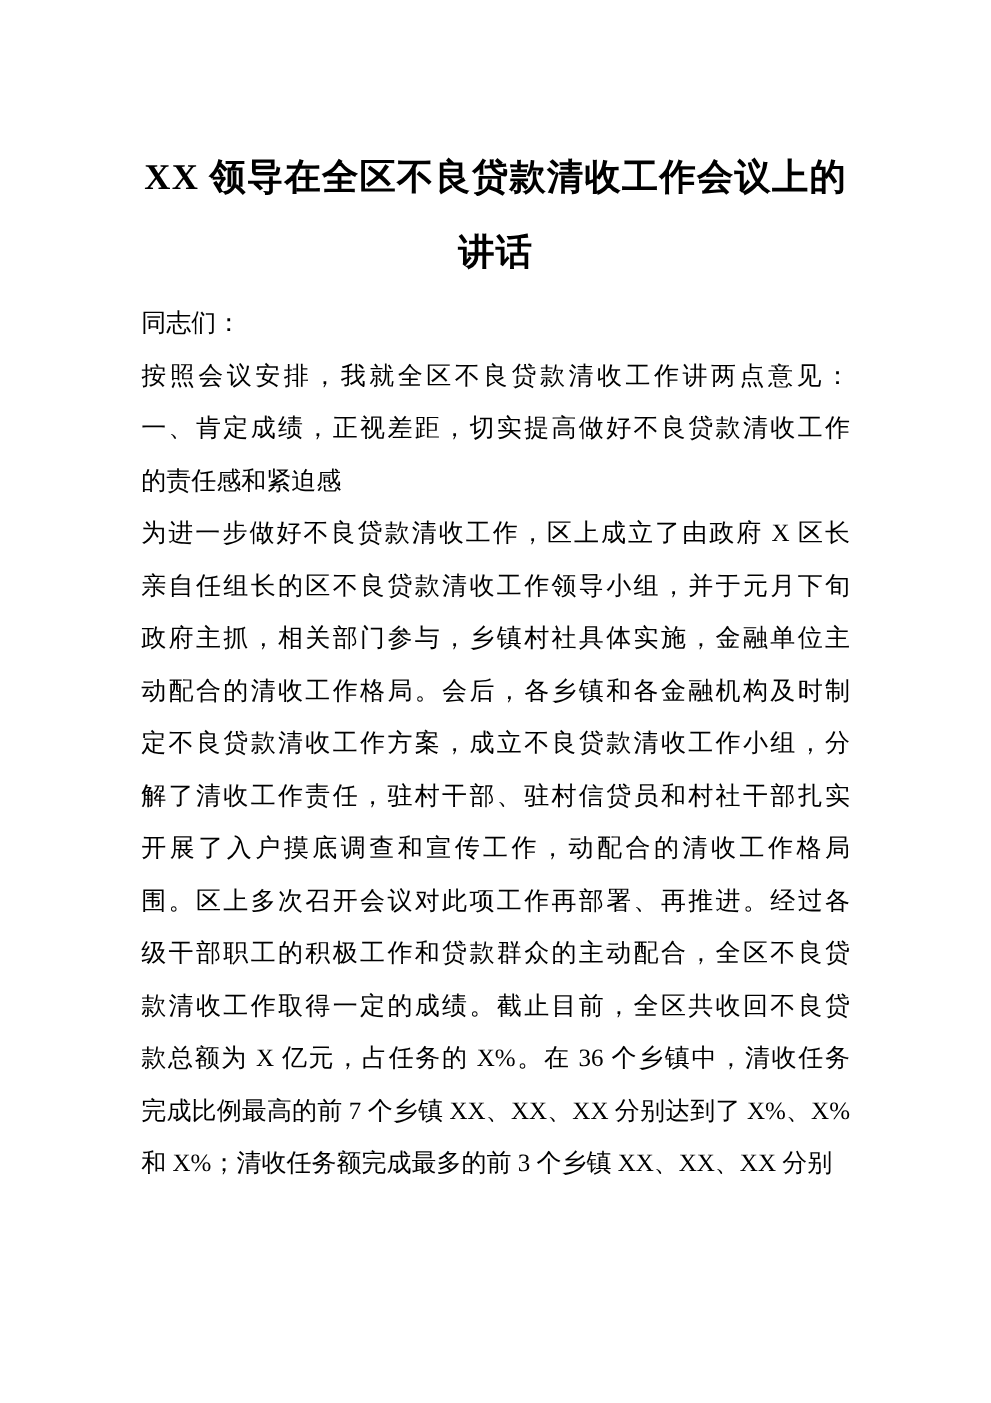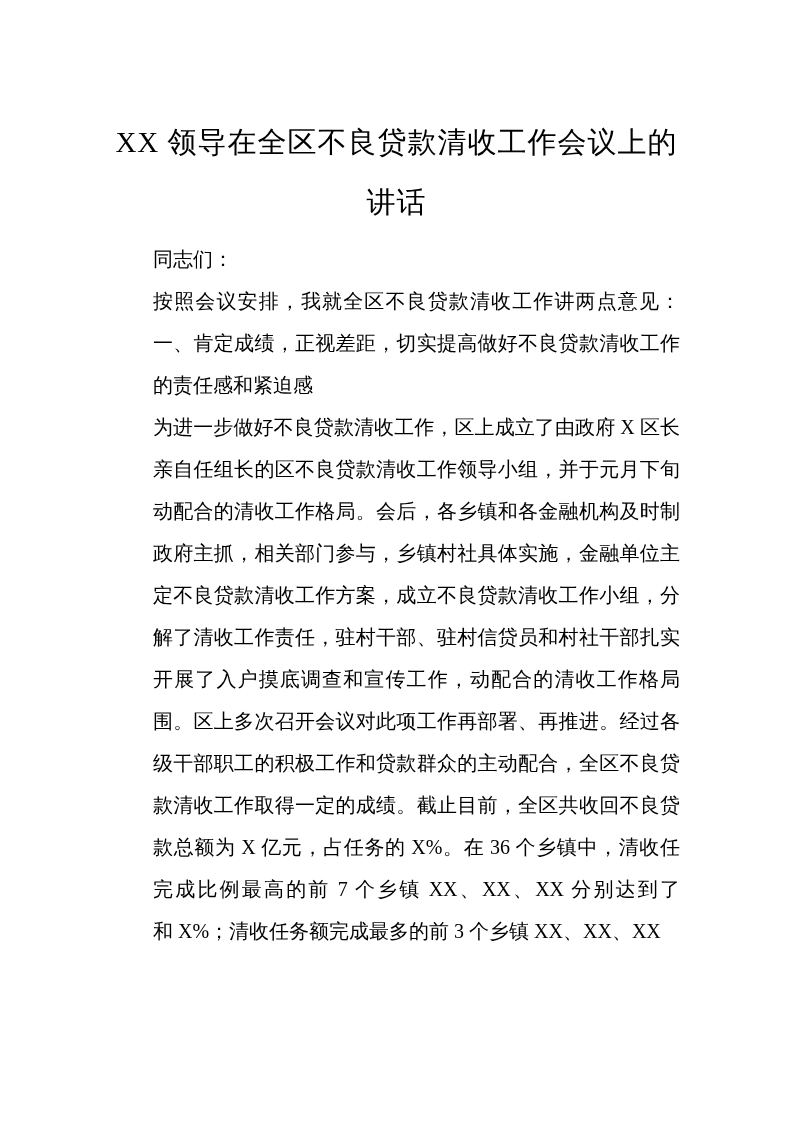--- a/index.html
+++ b/index.html
@@ -9,34 +9,33 @@
     height: 1122px;
     background: #ffffff;
     box-sizing: border-box;
     padding: 112px 113px 0 113px;
     font-family: "Liberation Serif", "DejaVu Serif", serif;
     color: #000000;
     overflow: hidden;
   }
   .title {
     text-align: center;
-    font-weight: normal;
+    font-weight: bold;
     font-size: 29px;
     line-height: 60px;
     letter-spacing: 1px;
   }
   .doc-body { margin-top: 6px; }
   .line {
     font-size: 20px;
     line-height: 42px;
     height: 42px;
     overflow: hidden;
     white-space: normal;
     text-align: left;
-    margin-left: 40px;
   }
   .fill {
     text-align: justify;
     text-align-last: justify;
   }
 </style>
 </head>
 <body>
 
 <div class="page">
@@ -46,22 +45,22 @@
     <div class="title-line">讲话</div>
   </div>
 
   <div class="doc-body">
     <div class="line">同志们：</div>
     <div class="line fill">按照会议安排，我就全区不良贷款清收工作讲两点意见：</div>
     <div class="line fill">一、肯定成绩，正视差距，切实提高做好不良贷款清收工作</div>
     <div class="line">的责任感和紧迫感</div>
     <div class="line fill">为进一步做好不良贷款清收工作，区上成立了由政府 X 区长</div>
     <div class="line fill">亲自任组长的区不良贷款清收工作领导小组，并于元月下旬</div>
+    <div class="line fill">政府主抓，相关部门参与，乡镇村社具体实施，金融单位主</div>
     <div class="line fill">动配合的清收工作格局。会后，各乡镇和各金融机构及时制</div>
-    <div class="line fill">政府主抓，相关部门参与，乡镇村社具体实施，金融单位主</div>
     <div class="line fill">定不良贷款清收工作方案，成立不良贷款清收工作小组，分</div>
     <div class="line fill">解了清收工作责任，驻村干部、驻村信贷员和村社干部扎实</div>
     <div class="line fill">开展了入户摸底调查和宣传工作，动配合的清收工作格局</div>
     <div class="line fill">围。区上多次召开会议对此项工作再部署、再推进。经过各</div>
     <div class="line fill">级干部职工的积极工作和贷款群众的主动配合，全区不良贷</div>
     <div class="line fill">款清收工作取得一定的成绩。截止目前，全区共收回不良贷</div>
     <div class="line fill">款总额为 X 亿元，占任务的 X%。在 36 个乡镇中，清收任务</div>
     <div class="line fill">完成比例最高的前 7 个乡镇 XX、XX、XX 分别达到了 X%、X%</div>
     <div class="line">和 X%；清收任务额完成最多的前 3 个乡镇 XX、XX、XX 分别</div>
   </div>

